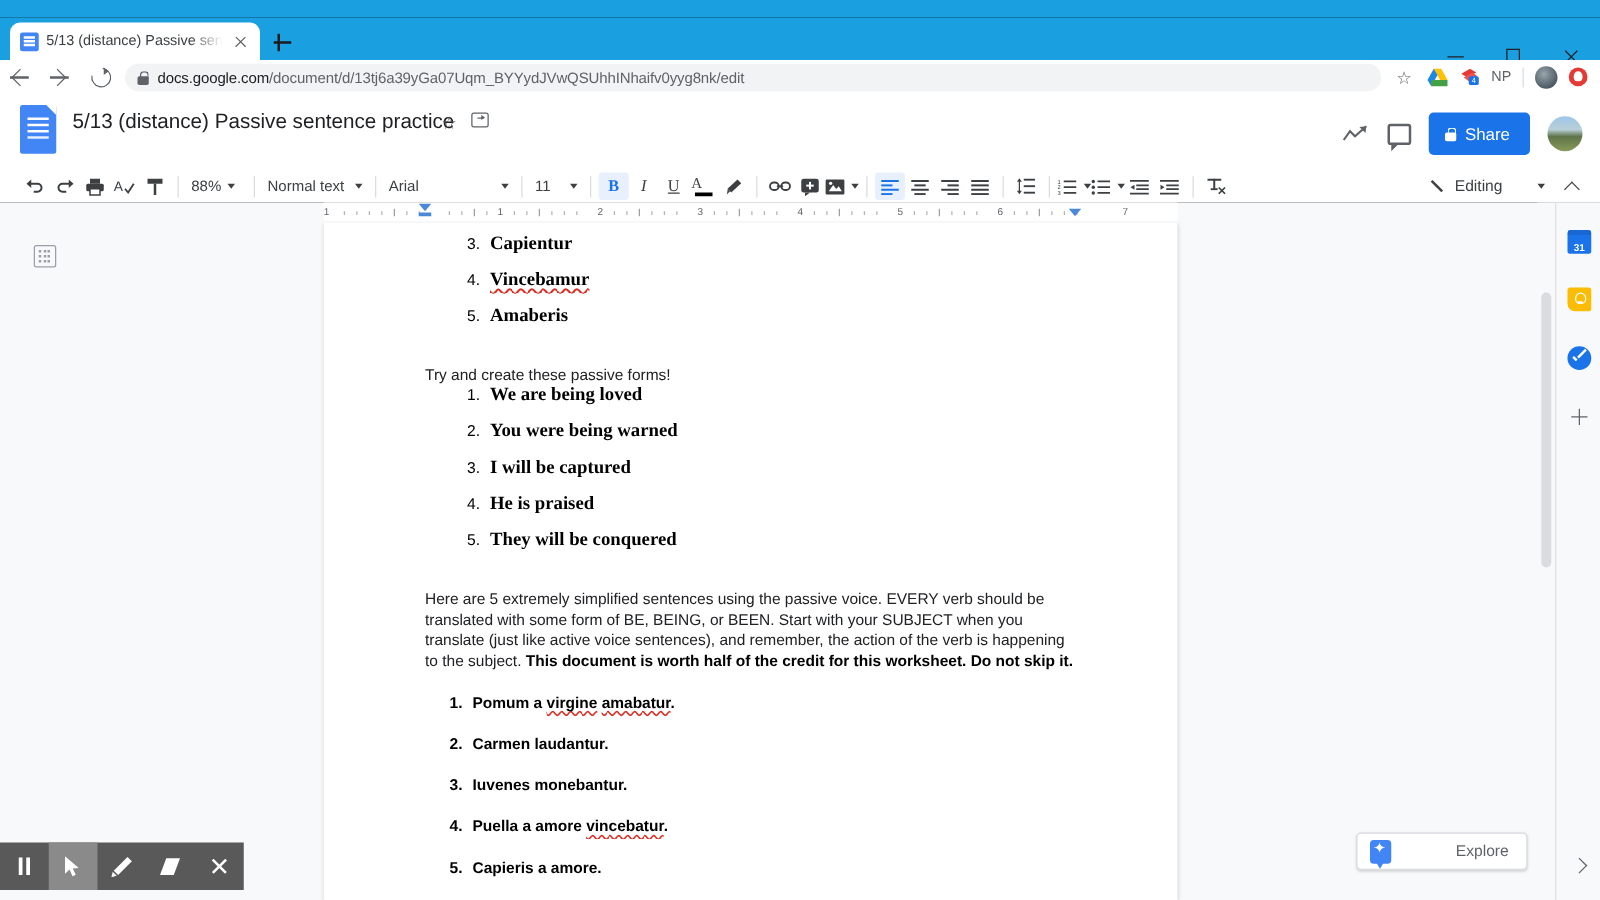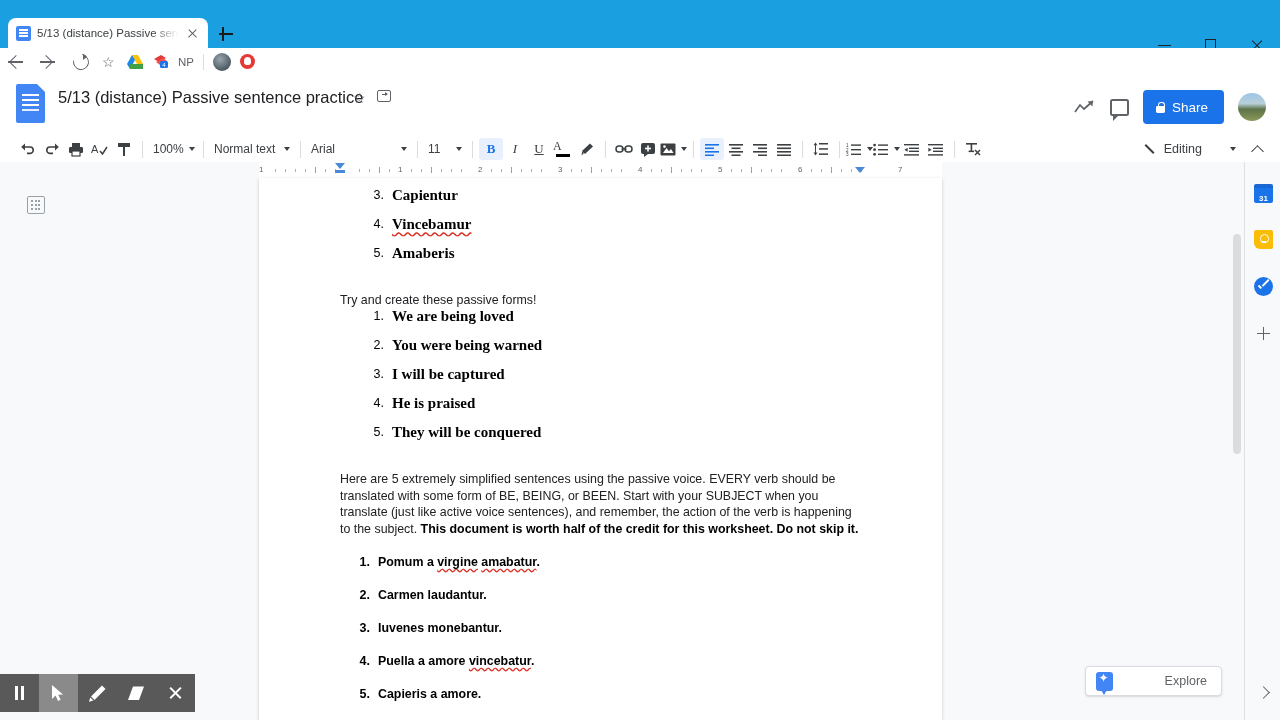--- a/index.html
+++ b/index.html
@@ -474,20 +474,24 @@
           <i></i>
           <i></i>
         </div>
     </div>
   </div>
 
   <div class="navbar">
     <div class="navicon arrow-l"></div>
     <div class="navicon arrow-r"></div>
     <div class="reload"></div>
+    <div class="omnibox">
+      <div class="lock"></div>
+      <div class="url"><span>docs.google.com</span><span class="dim">/document/d/13tj6a39yGa07Uqm_BYYydJVwQSUhhINhaifv0yyg8nk/edit</span></div>
+    </div>
     <div class="omni-actions">
       <div class="oa">
           <span class="star-g">☆</span>
         </div>
       <div class="oa">
         <svg width="18" height="16" viewBox="0 0 18 16" style="position:absolute;left:4px;top:5px">
           <path d="M6 1 L12 1 L17 10 L11 10 Z" fill="#ffc107"></path>
           <path d="M6 1 L1 10 L4 15 L9 6 Z" fill="#1e88e5"></path>
           <path d="M4 15 L17 15 L17 10 L4 10 Z" fill="#43a047"></path>
         </svg>
@@ -562,21 +566,21 @@
     </div>
     <div class="tb">
       <svg width="16" height="15" viewBox="0 0 16 15">
           <rect x="2" y="1" width="12" height="4" fill="#3c4043"></rect>
           <rect x="7" y="5" width="2" height="9" fill="#3c4043"></rect>
         </svg>
     </div>
     <div class="tb-sep"></div>
 
     <div class="tb-combo tb-zoom">
-      <span class="tb-label">100%</span>
+      <span class="tb-label">88%</span>
       <span class="caret"></span>
     </div>
     <div class="tb-sep"></div>
 
     <div class="tb-combo tb-wide">
       <span class="tb-label">Normal text</span>
       <span class="caret" style="margin-left:auto"></span>
     </div>
     <div class="tb-sep"></div>
 

